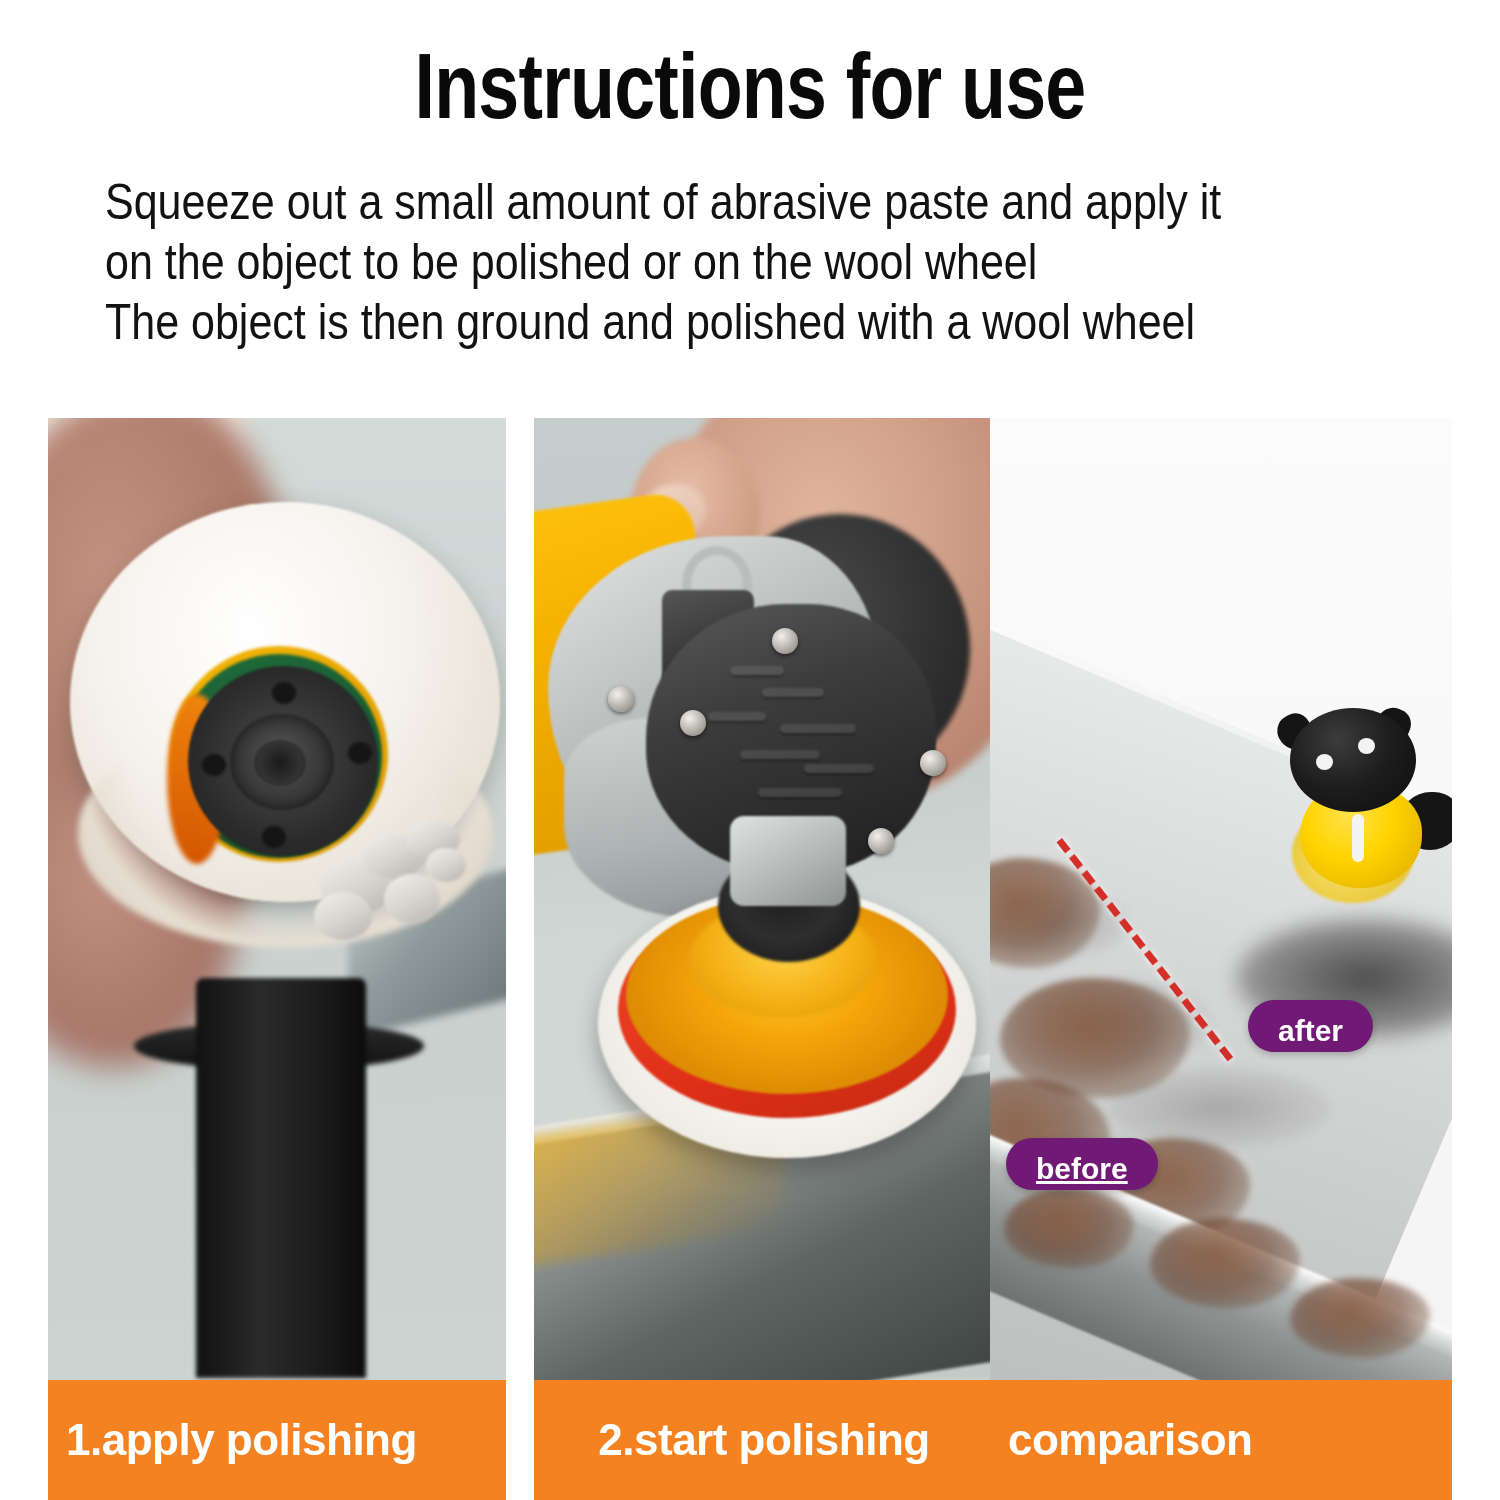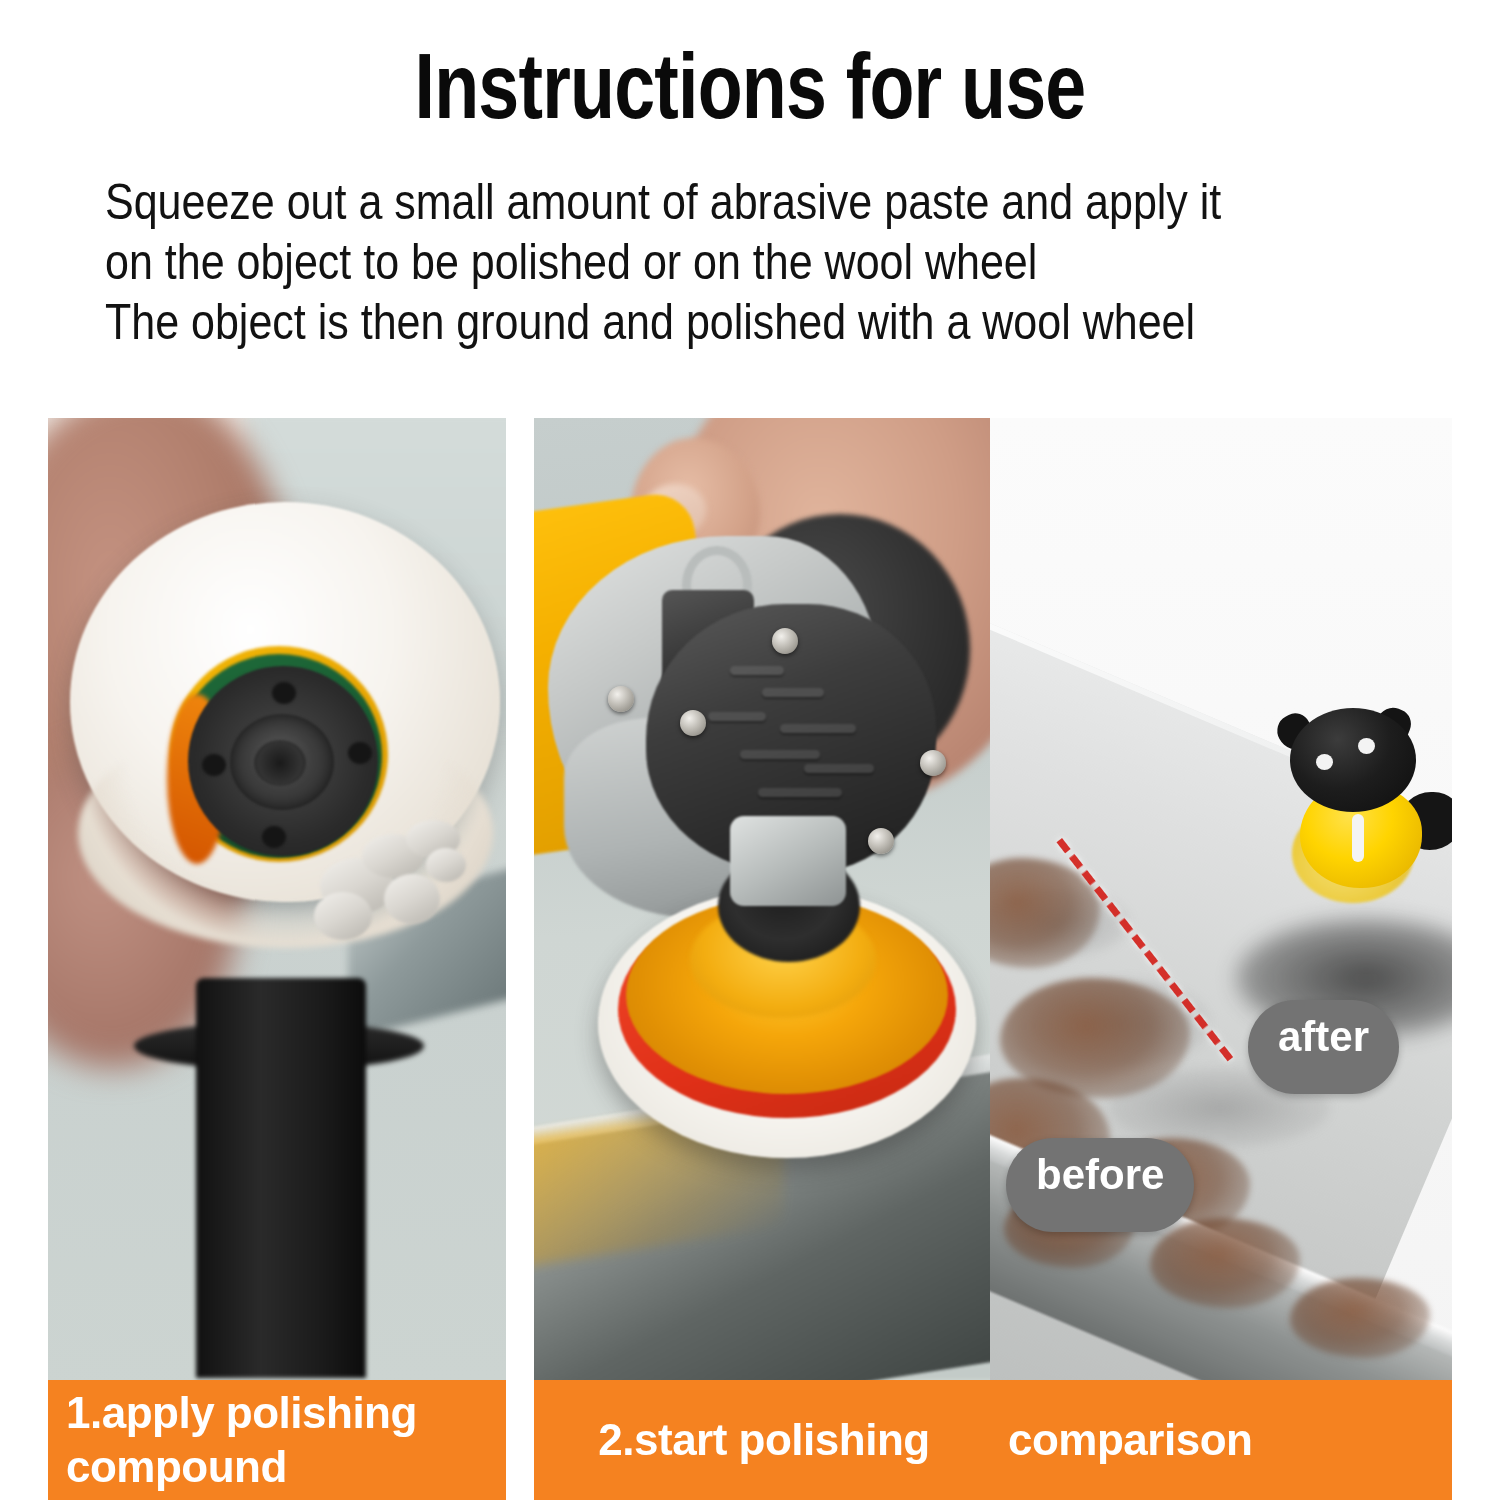--- a/index.html
+++ b/index.html
@@ -575,32 +575,32 @@
     border-top: 7px dashed #d4221c;
     transform: rotate(52deg);
     transform-origin: 0 0;
     filter: drop-shadow(0 0 3px rgba(255,255,255,0.9));
     opacity: 0.92;
   }
 
   
   .badge {
     position: absolute;
-    background: #737373;
+    background: #701a75;
     border-radius: 999px;
     color: #ffffff;
-    font-size: 42px;
+    font-size: 30px;
     font-weight: 700;
     line-height: 1;
-    padding: 16px 30px 36px;
+    padding: 16px 30px 6px;
     box-shadow: 0 3px 7px rgba(0,0,0,0.22);
     white-space: nowrap;
   }
   #badge-after  { left: 1248px; top: 1000px; }
-  #badge-before { left: 1006px; top: 1138px; }
+  #badge-before { left: 1006px; top: 1138px; text-decoration: underline; }
 </style>
 </head>
 <body>
 
 <div id="header">
   <div id="page-title">Instructions for use</div>
   <div id="subtitle">
     <div class="sub-line">Squeeze out a small amount of abrasive paste and apply it</div>
     <div class="sub-line">on the object to be polished or on the wool wheel</div>
     <div class="sub-line">The object is then ground and polished with a wool wheel</div>
@@ -634,21 +634,20 @@
         <div class="paste-blob" style="left:4px;   top:74px; width:58px; height:48px;"></div>
         <div class="paste-blob" style="left:74px;  top:56px; width:56px; height:50px;"></div>
         <div class="paste-blob" style="left:96px;  top:2px;  width:54px; height:38px;"></div>
         <div class="paste-blob" style="left:116px; top:30px; width:40px; height:34px;"></div>
       </div>
       <div id="p1-flange"></div>
       <div id="p1-shaft"></div>
     </div>
     <div class="caption" id="caption-1">
       <div class="caption-text">1.apply polishing</div>
-      <div class="caption-text">compound</div>
     </div>
   </div>
 
   <div class="panel" id="panel-2">
     <div class="photo" id="photo-2">
       <div id="p2-bg"></div>
       <div id="p2-floor"></div>
       <div id="p2-hand"></div>
       <div id="p2-thumb"></div>
       <div id="p2-nail"></div>

